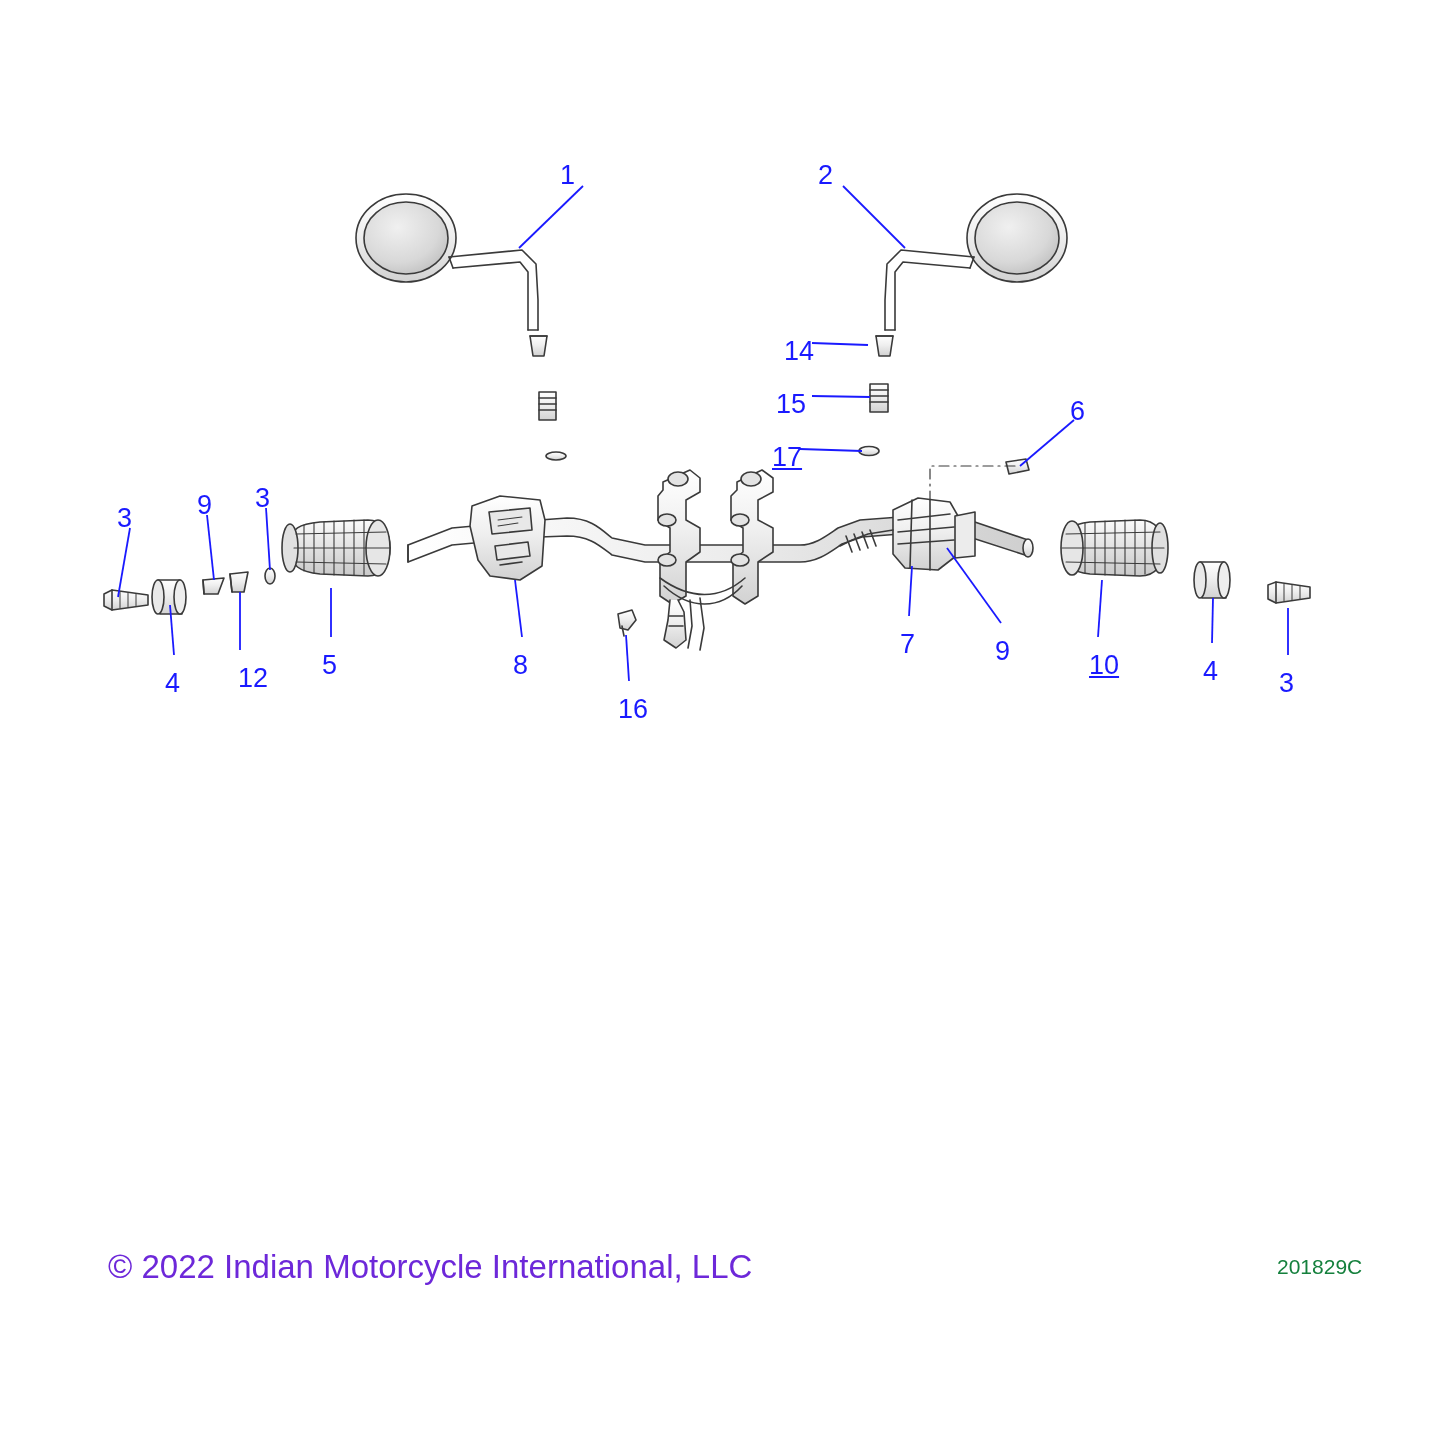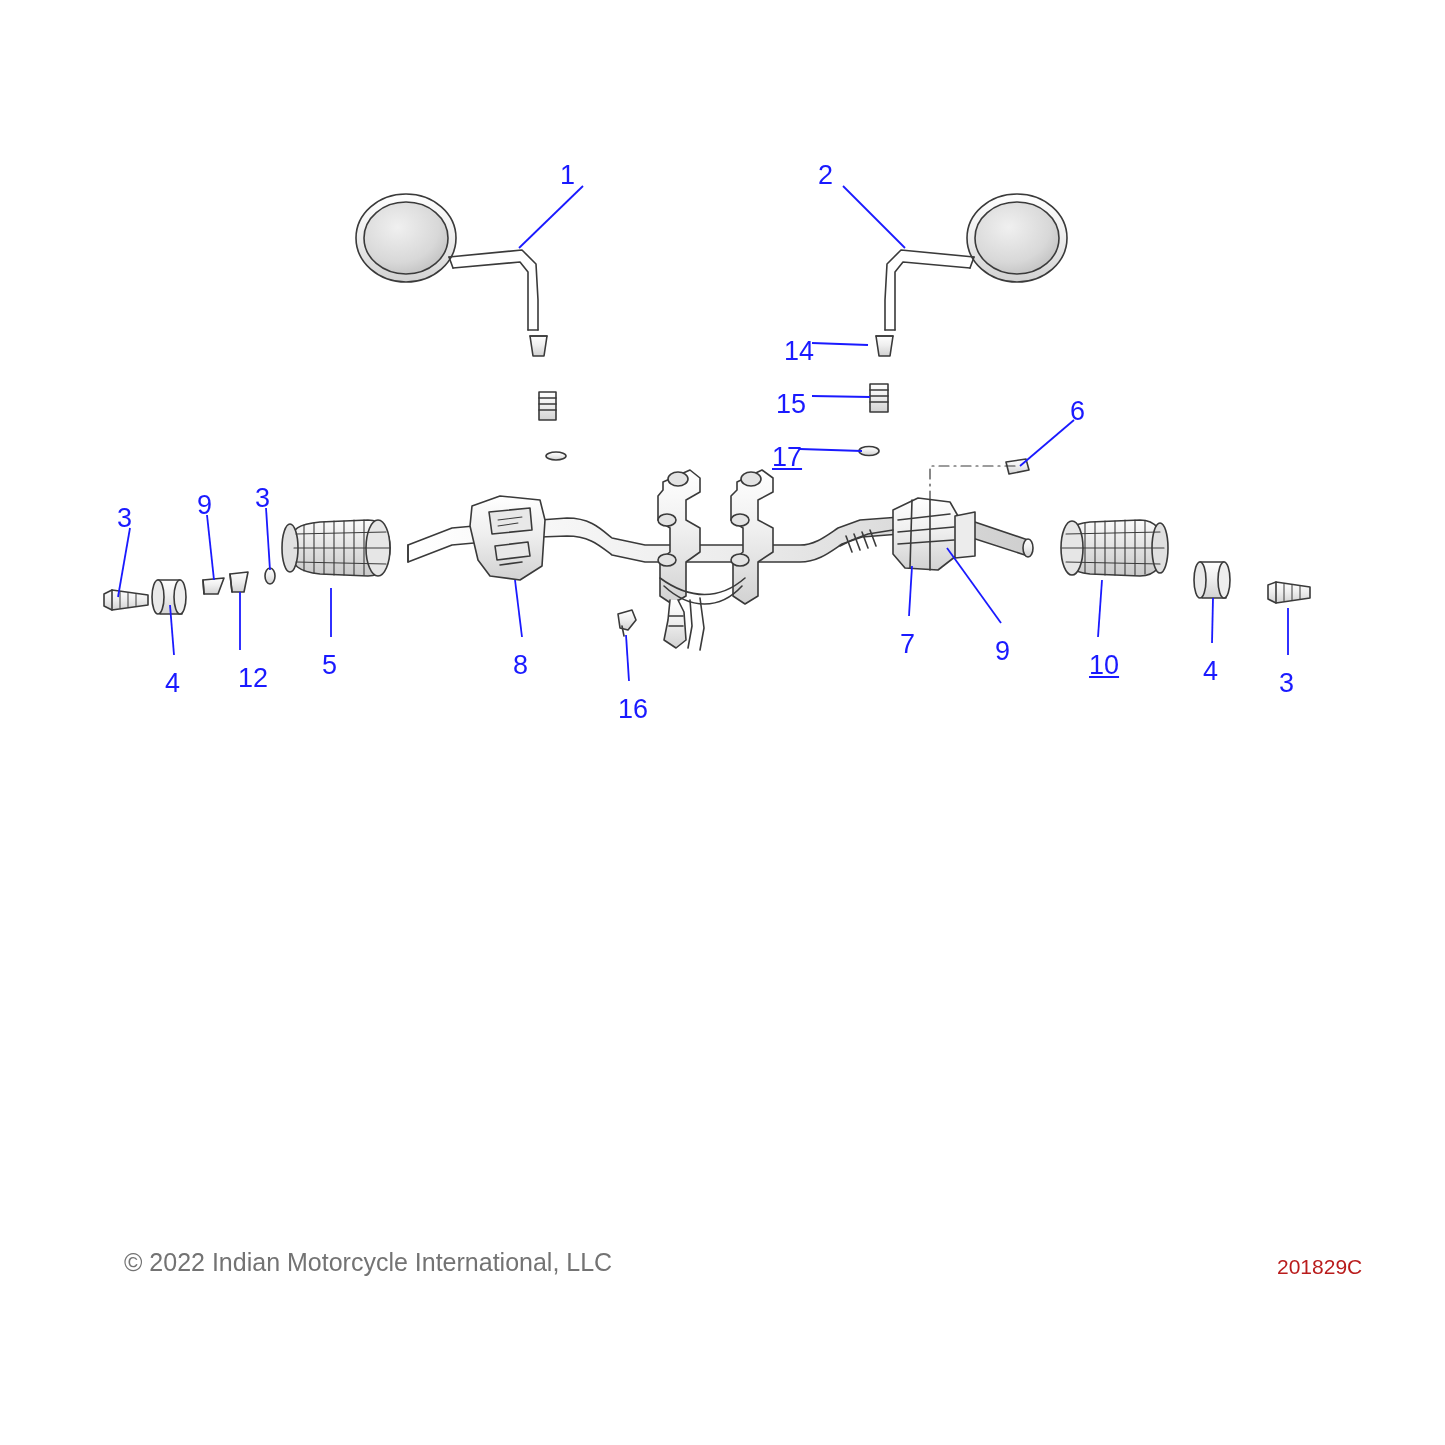--- a/index.html
+++ b/index.html
@@ -30,33 +30,33 @@
     position: absolute;
     color: #1a1aff;
     font-size: 27px;
     font-family: "Liberation Sans", sans-serif;
     font-weight: 400;
     white-space: nowrap;
     user-select: none;
   }
   .footer-copy {
     position: absolute;
-    left: 124px;
+    left: 108px;
     top: 1248px;
-    font-size: 25px;
-    color: #737373;
+    font-size: 33px;
+    color: #6d28d9;
     font-family: "Liberation Sans", sans-serif;
     white-space: nowrap;
   }
   .footer-code {
     position: absolute;
     left: 1277px;
     top: 1255px;
     font-size: 21px;
-    color: #b91c1c;
+    color: #15803d;
     font-family: "Liberation Sans", sans-serif;
     white-space: nowrap;
   }
 </style>
 </head>
 <body>
 
 <div id="diagram-root">
 
   <svg class="parts-svg" viewBox="0 0 1445 1445" xmlns="http://www.w3.org/2000/svg">

